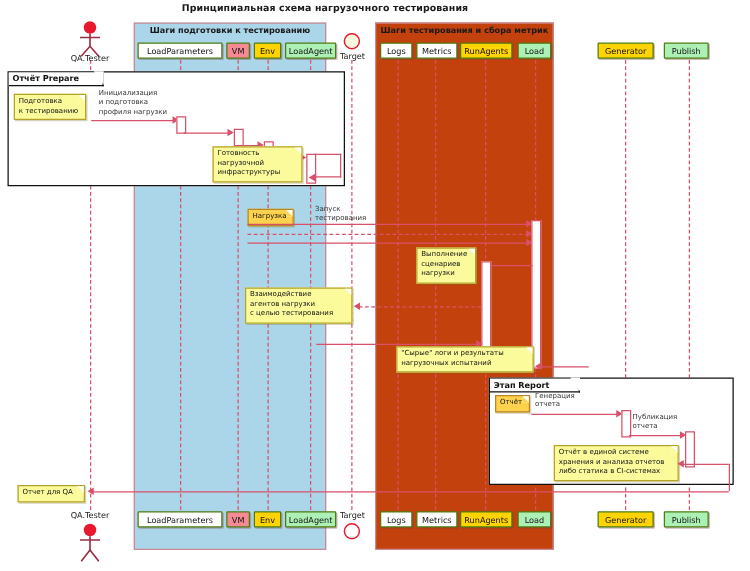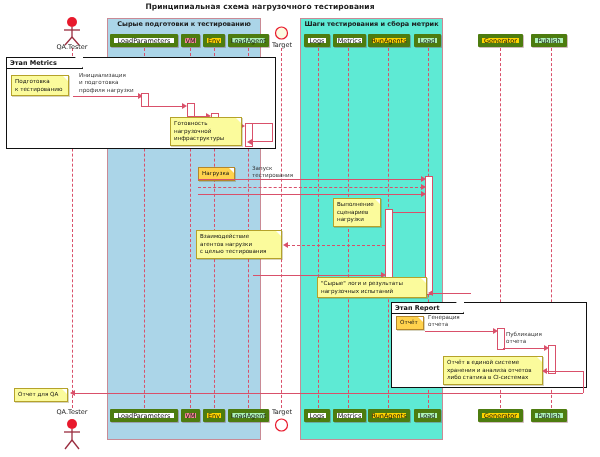--- a/index.html
+++ b/index.html
@@ -15,31 +15,31 @@
 
   
   .group{
     border:1px solid #c98a95;box-sizing:border-box;
   }
   .group-title{
     position:absolute;left:0;top:1px;width:100%;text-align:center;
     font-size:6.5px;font-weight:bold;color:#1a1a1a;
   }
   .g-blue{background:#abd5e8;}
-  .g-cream{background:#5eead4;}
+  .g-cream{background:#c2410c;}
   .g-green{background:#b9f0bd;}
 
   
   .lifeline{
     width:0;border-left:1px dashed #d9506a;
   }
 
   
   .part{
-    box-sizing:border-box;border:4px solid #4d7c0f;border-radius:1px;
+    box-sizing:border-box;border:1px solid #4d7c0f;border-radius:1px;
     font-size:6.5px;color:#111;display:flex;align-items:center;justify-content:center;
     box-shadow:1px 1px 0 rgba(120,60,70,.35);
     white-space:nowrap;
   }
   .p-white{background:#ffffff;}
   .p-pink{background:#f58a94;}
   .p-yellow{background:#ffd400;}
   .p-green{background:#adf0b5;}
 
   
@@ -97,21 +97,21 @@
   .selfbox{border:1px solid #d9506a;border-left:none;box-sizing:border-box;}
 </style>
 </head>
 <body>
 
 <div id="canvas">
 
   <div class="abs diag-title">Принципиальная схема нагрузочного тестирования</div>
 
   <div class="abs group g-blue" style="left:107px;top:18px;width:154px;height:422px;">
-    <div class="group-title">Сырые подготовки к тестированию</div>
+    <div class="group-title">Шаги подготовки к тестированию</div>
   </div>
 
   <div class="abs group g-cream" style="left:300px;top:18px;width:143px;height:422px;">
     <div class="group-title">Шаги тестирования и сбора метрик</div>
   </div>
 
 
   <div class="abs lifeline" style="left:72px;top:48px;height:360px;"></div>
   <div class="abs lifeline" style="left:144px;top:48px;height:360px;"></div>
   <div class="abs lifeline" style="left:190px;top:48px;height:360px;"></div>
@@ -150,21 +150,21 @@
 
   <div class="abs part p-white" style="left:304px;top:34px;width:26px;height:13px;">Logs</div>
   <div class="abs part p-white" style="left:333px;top:34px;width:33px;height:13px;">Metrics</div>
   <div class="abs part p-yellow" style="left:368px;top:34px;width:42px;height:13px;">RunAgents</div>
   <div class="abs part p-green" style="left:414px;top:34px;width:27px;height:13px;">Load</div>
 
   <div class="abs part p-yellow" style="left:478px;top:34px;width:45px;height:13px;">Generator</div>
   <div class="abs part p-green" style="left:531px;top:34px;width:36px;height:13px;">Publish</div>
 
   <div class="abs frag" style="left:6px;top:57px;width:270px;height:92px;">
-    <div class="frag-tab" style="width:62px;">Этап Metrics</div>
+    <div class="frag-tab" style="width:62px;">Отчёт Prepare</div>
   </div>
 
   <div class="note" style="left:11px;top:75px;width:58px;">Подготовка
 к тестированию</div>
 
   <div class="abs msglabel" style="left:79px;top:72px;width:78px;">Инициализация
 и подготовка
 профиля нагрузки</div>
 
   <div class="abs msgline" style="left:73px;top:96px;width:66px;"></div>

